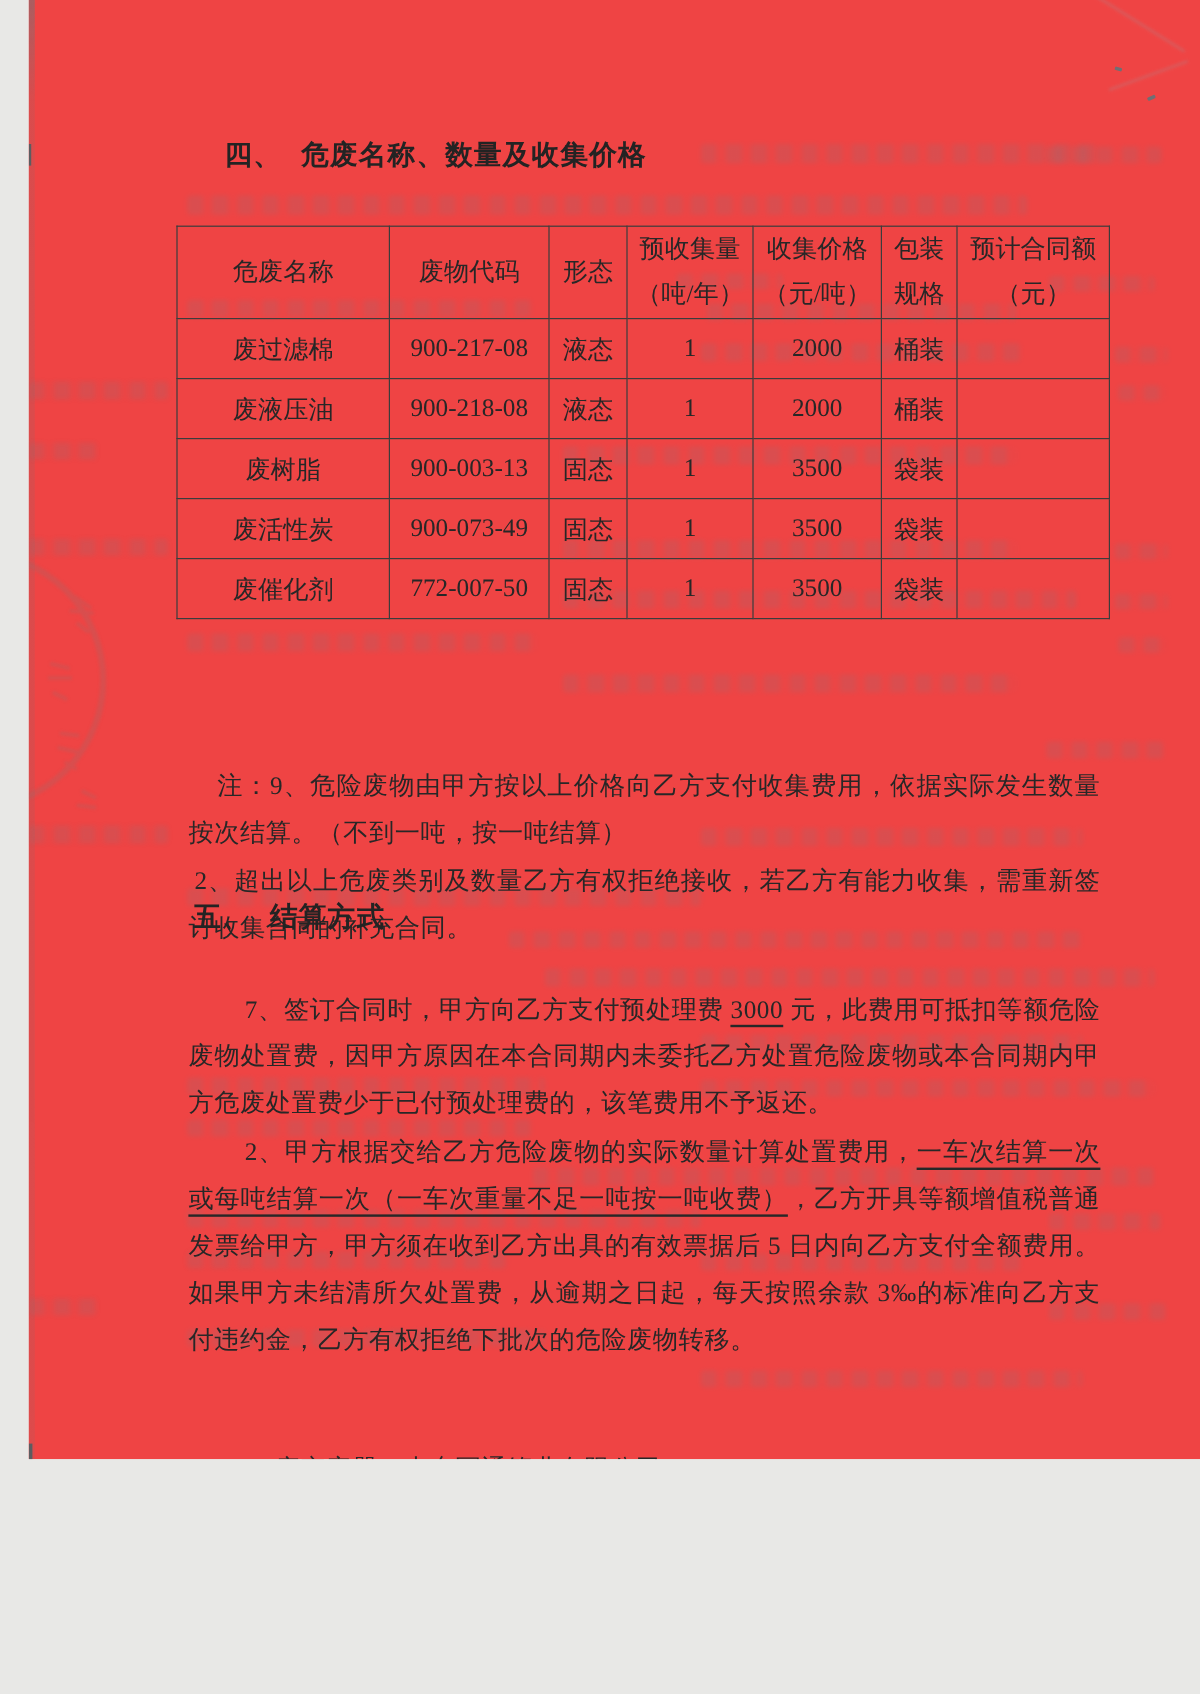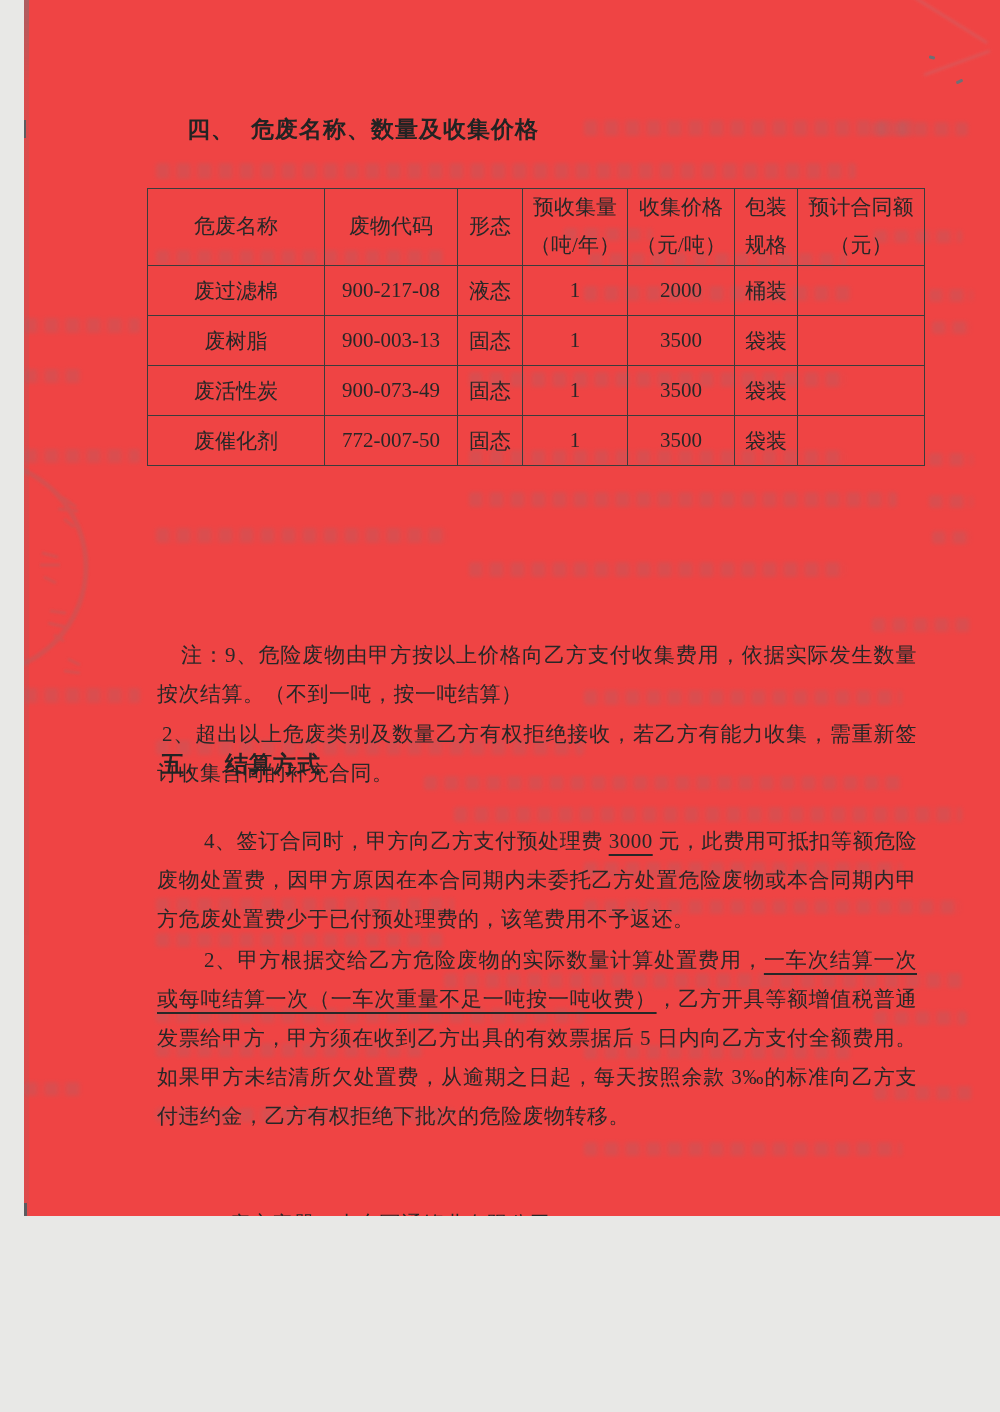--- a/index.html
+++ b/index.html
@@ -134,20 +134,29 @@
         <tr>
           <td>废过滤棉</td>
           <td>900-217-08</td>
           <td>液态</td>
           <td>1</td>
           <td>2000</td>
           <td>桶装</td>
           <td></td>
         </tr>
         <tr>
+          <td>废液压油</td>
+          <td>900-218-08</td>
+          <td>液态</td>
+          <td>1</td>
+          <td>2000</td>
+          <td>桶装</td>
+          <td></td>
+        </tr>
+        <tr>
           <td>废树脂</td>
           <td>900-003-13</td>
           <td>固态</td>
           <td>1</td>
           <td>3500</td>
           <td>袋装</td>
           <td></td>
         </tr>
         <tr>
           <td>废活性炭</td>
@@ -168,21 +177,21 @@
           <td></td>
         </tr>
       </tbody>
   </table>
 
   <p class="note note1">注：9、危险废物由甲方按以上价格向乙方支付收集费用，依据实际发生数量按次结算。（不到一吨，按一吨结算）</p>
   <p class="note note2">2、超出以上危废类别及数量乙方有权拒绝接收，若乙方有能力收集，需重新签订收集合同的补充合同。</p>
 
   <h2 class="sec-heading s5"><span class="sec-num">五、</span><span>结算方式</span></h2>
 
-  <p class="para p1"><span>4、签订合同时，甲方向乙方支付预处理费 </span><span class="u">3000</span><span> 元，此费用可抵扣等额危险废物处置费，因甲方原因在本合同期内未委托乙方处置危险废物或本合同期内甲方危废处置费少于已付预处理费的，该笔费用不予返还。</span></p>
+  <p class="para p1"><span>7、签订合同时，甲方向乙方支付预处理费 </span><span class="u">3000</span><span> 元，此费用可抵扣等额危险废物处置费，因甲方原因在本合同期内未委托乙方处置危险废物或本合同期内甲方危废处置费少于已付预处理费的，该笔费用不予返还。</span></p>
   <p class="para p2"><span>2、甲方根据交给乙方危险废物的实际数量计算处置费用，</span><span class="u">一车次结算一次或每吨结算一次（一车次重量不足一吨按一吨收费）</span><span>，乙方开具等额增值税普通发票给甲方，甲方须在收到乙方出具的有效票据后 5 日内向乙方支付全额费用。如果甲方未结清所欠处置费，从逾期之日起，每天按照余款 3‰的标准向乙方支付违约金，乙方有权拒绝下批次的危险废物转移。</span></p>
 
   <p class="para acct"><span>废弃容器：</span><span class="u">山东冠通管业有限公司</span></p>
 
   <div class="abs edge-l"></div>
   <div class="abs edge-r"></div>
   <div class="nick" style="top:120px;width:2px;height:18px;"></div>
   <div class="nick" style="top:1203px;width:3px;height:30px;"></div>
   <div class="crease" style="left:880px;top:18px;width:90px;height:2px;transform:rotate(32deg);"></div>
   <div class="crease" style="left:898px;top:62px;width:70px;height:2px;transform:rotate(-20deg);"></div>

